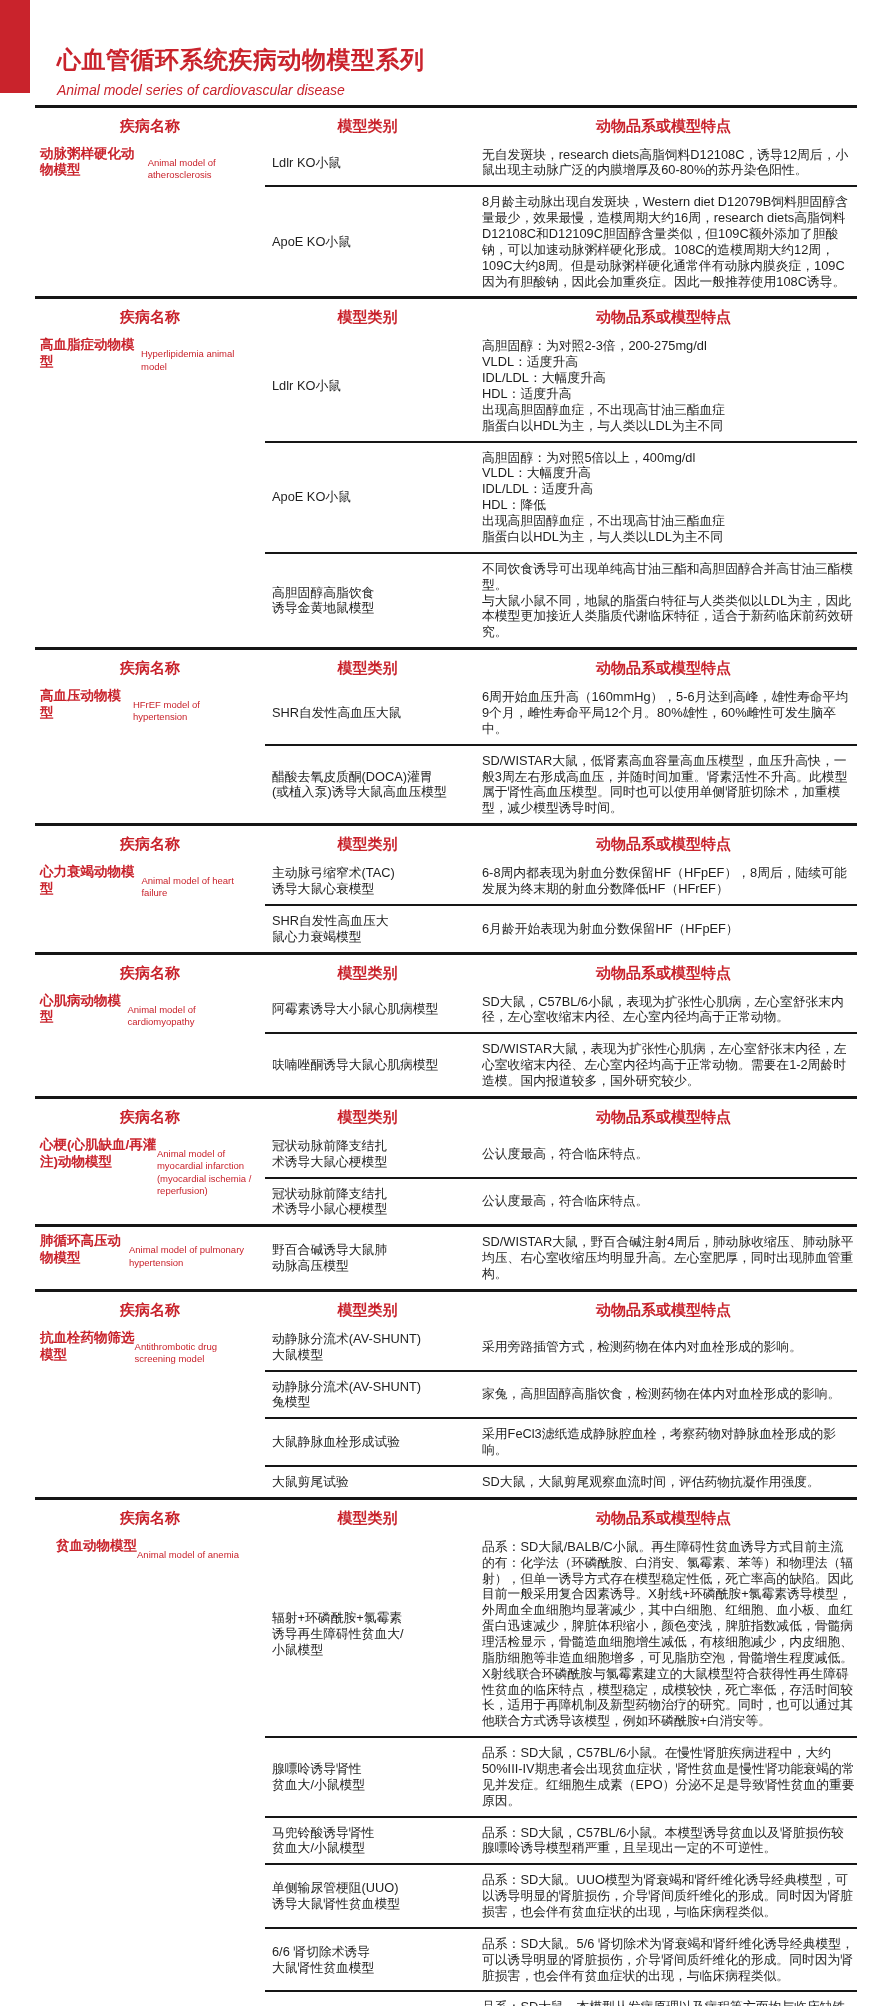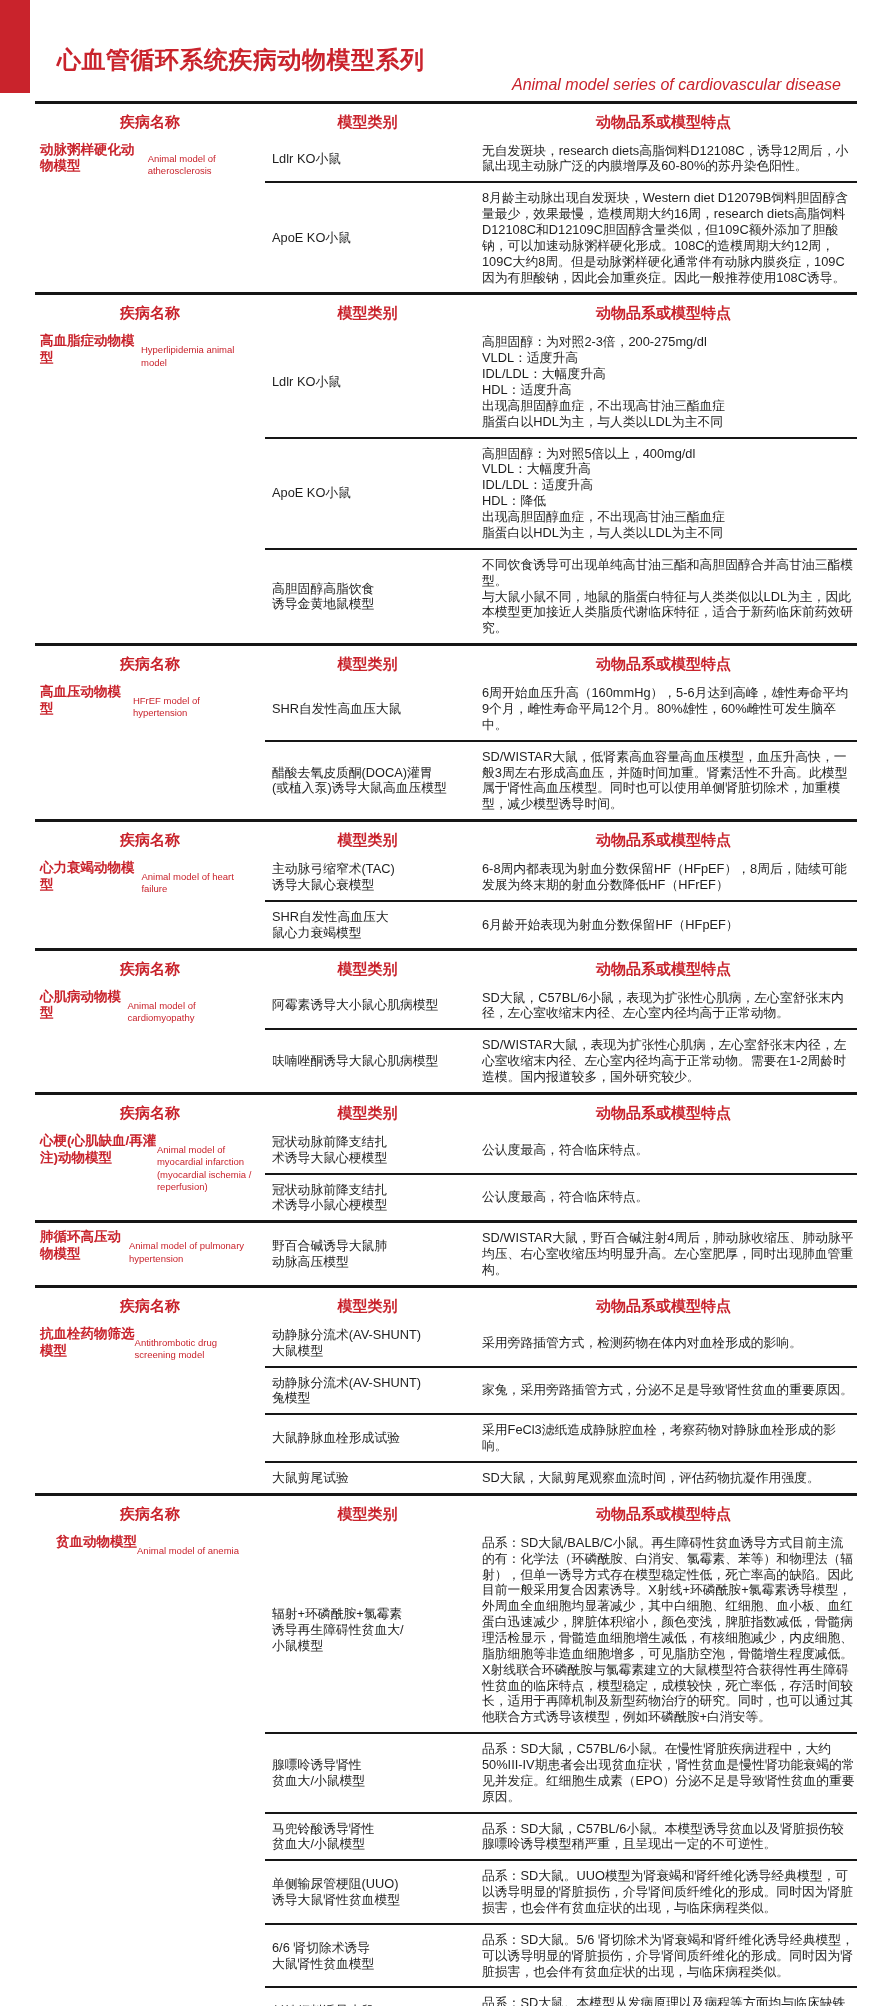--- a/index.html
+++ b/index.html
@@ -30,23 +30,22 @@
     margin:0;
     color:var(--red);
     font-size:24px;
     line-height:1.15;
     font-weight:bold;
     letter-spacing:.5px;
   }
   .doc-subtitle{
     color:var(--red);
     font-style:italic;
-    font-size:16px;
-    margin-top:2px;
-    text-align:right;
+    font-size:14px;
+    margin-top:8px;
   }
   .model-table{
     margin:7px 29px 0 35px;
   }
   .sec{ border-top:3px solid var(--line); }
   .sec:last-child{ border-bottom:3px solid var(--line); }
   .sec-header{
     display:flex;
     padding:9px 0 4px 0;
     color:var(--red);
@@ -317,21 +316,21 @@
       <div class="rows">
   <div class="row">
     <div class="cell model">动静脉分流术(AV-SHUNT)
 大鼠模型</div>
     <div class="cell feat">采用旁路插管方式，检测药物在体内对血栓形成的影响。</div>
   </div>
 
   <div class="row">
     <div class="cell model">动静脉分流术(AV-SHUNT)
 兔模型</div>
-    <div class="cell feat">家兔，采用旁路插管方式，分泌不足是导致肾性贫血的重要原因。</div>
+    <div class="cell feat">家兔，高胆固醇高脂饮食，检测药物在体内对血栓形成的影响。</div>
   </div>
 
   <div class="row">
     <div class="cell model">大鼠静脉血栓形成试验</div>
     <div class="cell feat">采用FeCl3滤纸造成静脉腔血栓，考察药物对静脉血栓形成的影响。</div>
   </div>
 
   <div class="row">
     <div class="cell model">大鼠剪尾试验</div>
     <div class="cell feat">SD大鼠，大鼠剪尾观察血流时间，评估药物抗凝作用强度。</div>

